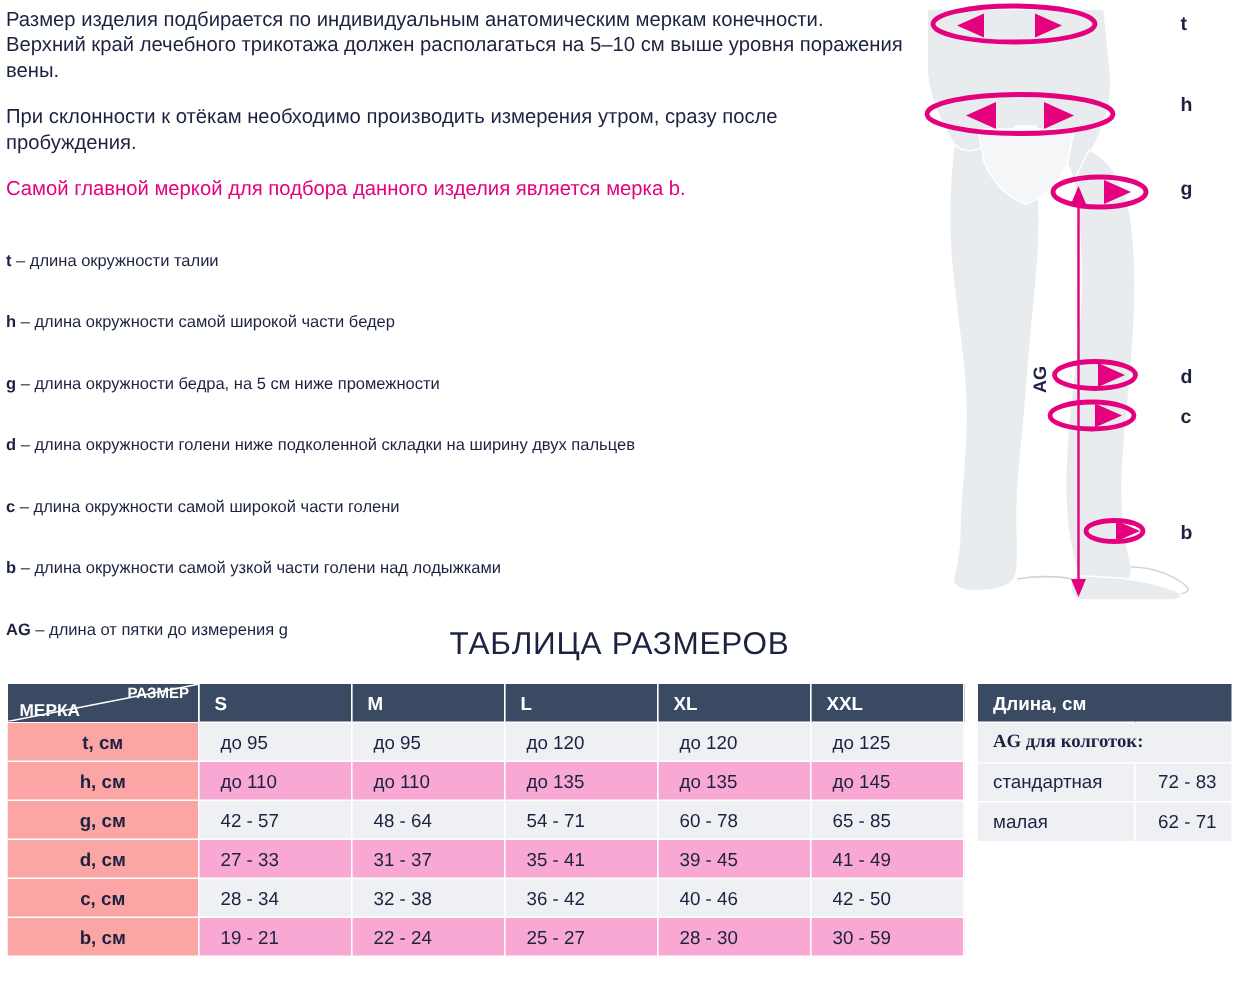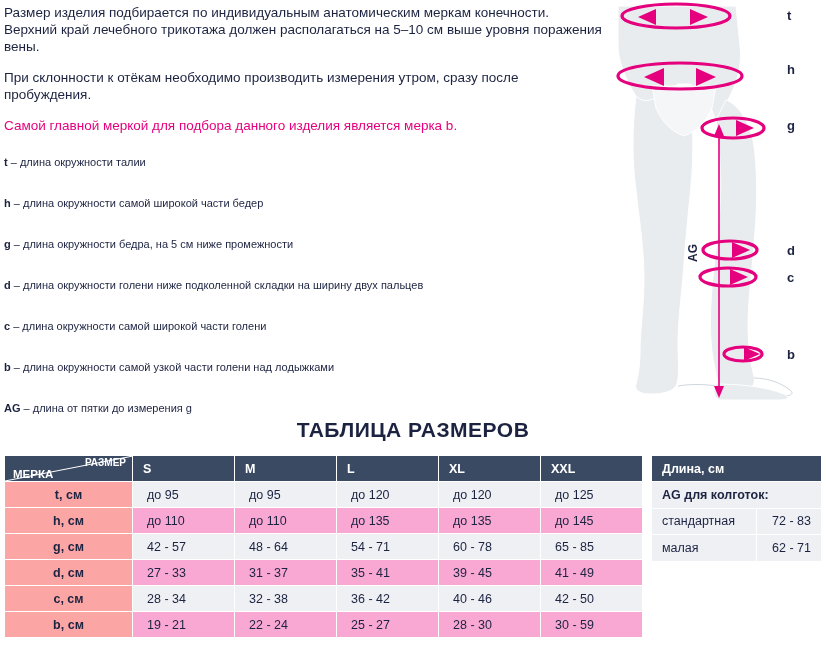--- a/index.html
+++ b/index.html
@@ -33,21 +33,21 @@
     width: 600px;
   }
   .para {
     font-size: 13.5px;
     line-height: 17px;
     color: #1c2340;
     margin: 0 0 14px 0;
   }
   .para.highlight {
     color: #e5007d;
-    margin-bottom: 20px;
+    margin-bottom: 32px;
   }
   .legend-row {
     font-size: 11px;
     line-height: 17px;
     color: #1c2340;
     margin: 0 0 24px 0;
   }
   .legend-key {
     font-weight: bold;
   }
@@ -79,21 +79,21 @@
   }
 
   
   .table-title {
     position: absolute;
     top: 418px;
     left: 0;
     width: 826px;
     text-align: center;
     font-size: 21px;
-    font-weight: bold;
+    font-weight: normal;
     letter-spacing: 0.5px;
     color: #1c2340;
   }
 
   .tables-wrap {
     position: absolute;
     top: 455px;
     left: 4px;
     width: 818px;
     display: flex;
@@ -173,20 +173,21 @@
     background: #f9a8d4;
   }
   .side-label {
     background: #eef0f4;
     padding-left: 10px;
     font-size: 12.5px;
     text-align: left;
   }
   .side-label.bold {
     font-weight: bold;
+    font-family: Liberation Serif, serif;
   }
   .side-val {
     background: #eef0f4;
     padding-right: 10px;
     font-size: 12.5px;
     text-align: right;
   }
   .side-empty {
     background: #ffffff;
     border: none;

